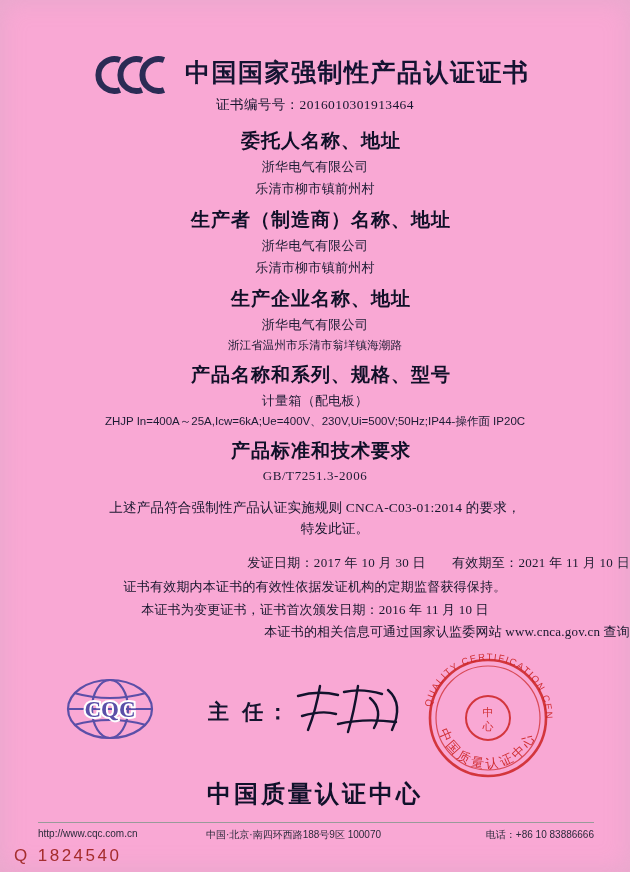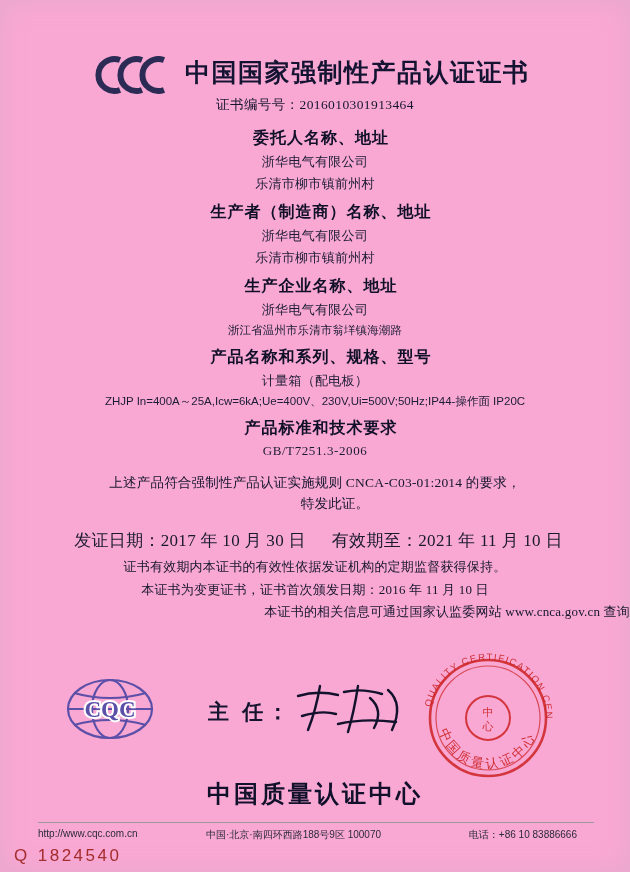--- a/index.html
+++ b/index.html
@@ -56,21 +56,21 @@
   .cert-no {
     font-size: 13.5px;
     letter-spacing: 0.4px;
     margin: 0 0 14px 0;
     color: #16162e;
   }
   .field {
     margin: 0 0 1px 0;
   }
   .field-label {
-    font-size: 16px;
+    font-size: 19px;
     font-weight: bold;
     letter-spacing: 1px;
     margin: 9px 0 4px 12px;
     color: #101028;
   }
   .field-value {
     font-size: 13px;
     letter-spacing: 0.3px;
     margin: 4px 0;
     color: #1b1b33;
@@ -92,23 +92,24 @@
   .statement {
     font-size: 13.5px;
     letter-spacing: 0.2px;
     margin: 14px 0 0 0;
     line-height: 1.55;
     color: #15152c;
   }
   .statement .l2 { display: block; margin-left: 40px; }
 
   .dates {
-    font-size: 17px;
+    font-size: 13px;
     margin: 14px 0 0 7px;
     letter-spacing: 0.3px;
+    text-align: right;
   }
   .dates .gap { display: inline-block; width: 26px; }
   .notes {
     font-size: 13px;
     line-height: 1.75;
     letter-spacing: 0.2px;
     margin: 4px 0 0 0;
     color: #16162c;
   }
   .notes .web {
@@ -169,21 +170,21 @@
     position: absolute;
     left: 38px; top: 826px;
     width: 556px;
     height: 18px;
     font-family: "Liberation Sans", "DejaVu Sans", sans-serif;
     font-size: 10px;
     color: #2a2a3a;
   }
   .footer .f-left { position: absolute; left: 0; top: 2px; }
   .footer .f-center { position: absolute; left: 168px; top: 2px; }
-  .footer .f-right { position: absolute; right: 17px; top: 2px; text-align: center; }
+  .footer .f-right { position: absolute; right: 0; top: 2px; text-align: center; }
 
   .serial {
     position: absolute;
     left: 14px; top: 846px;
     font-family: "Liberation Sans", "DejaVu Sans", sans-serif;
     font-size: 17px;
     letter-spacing: 2.5px;
     color: #a52a2a;
   }
   .serial .q {

